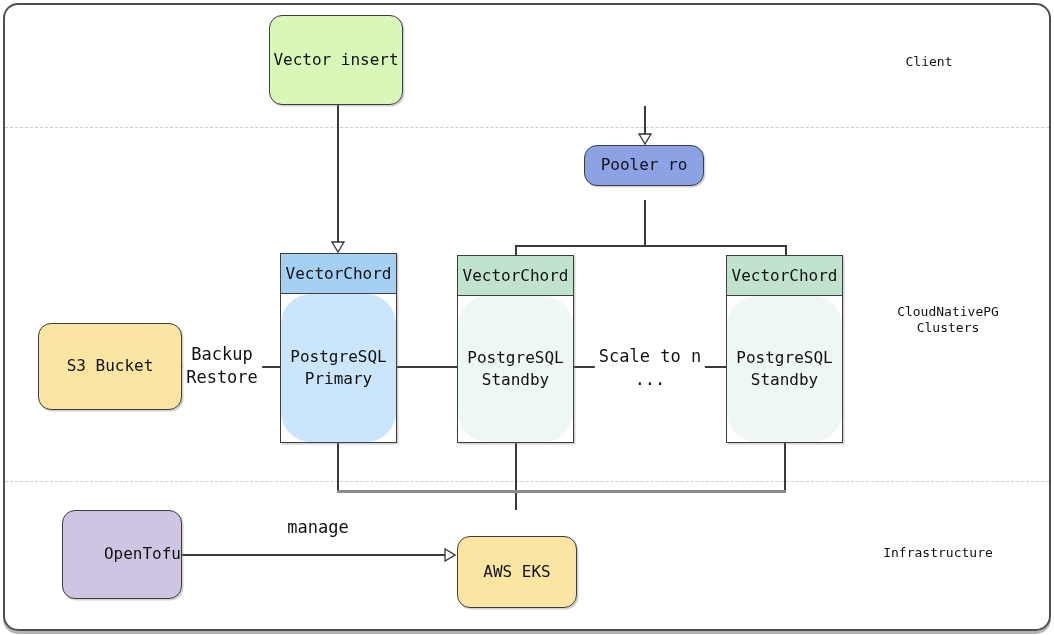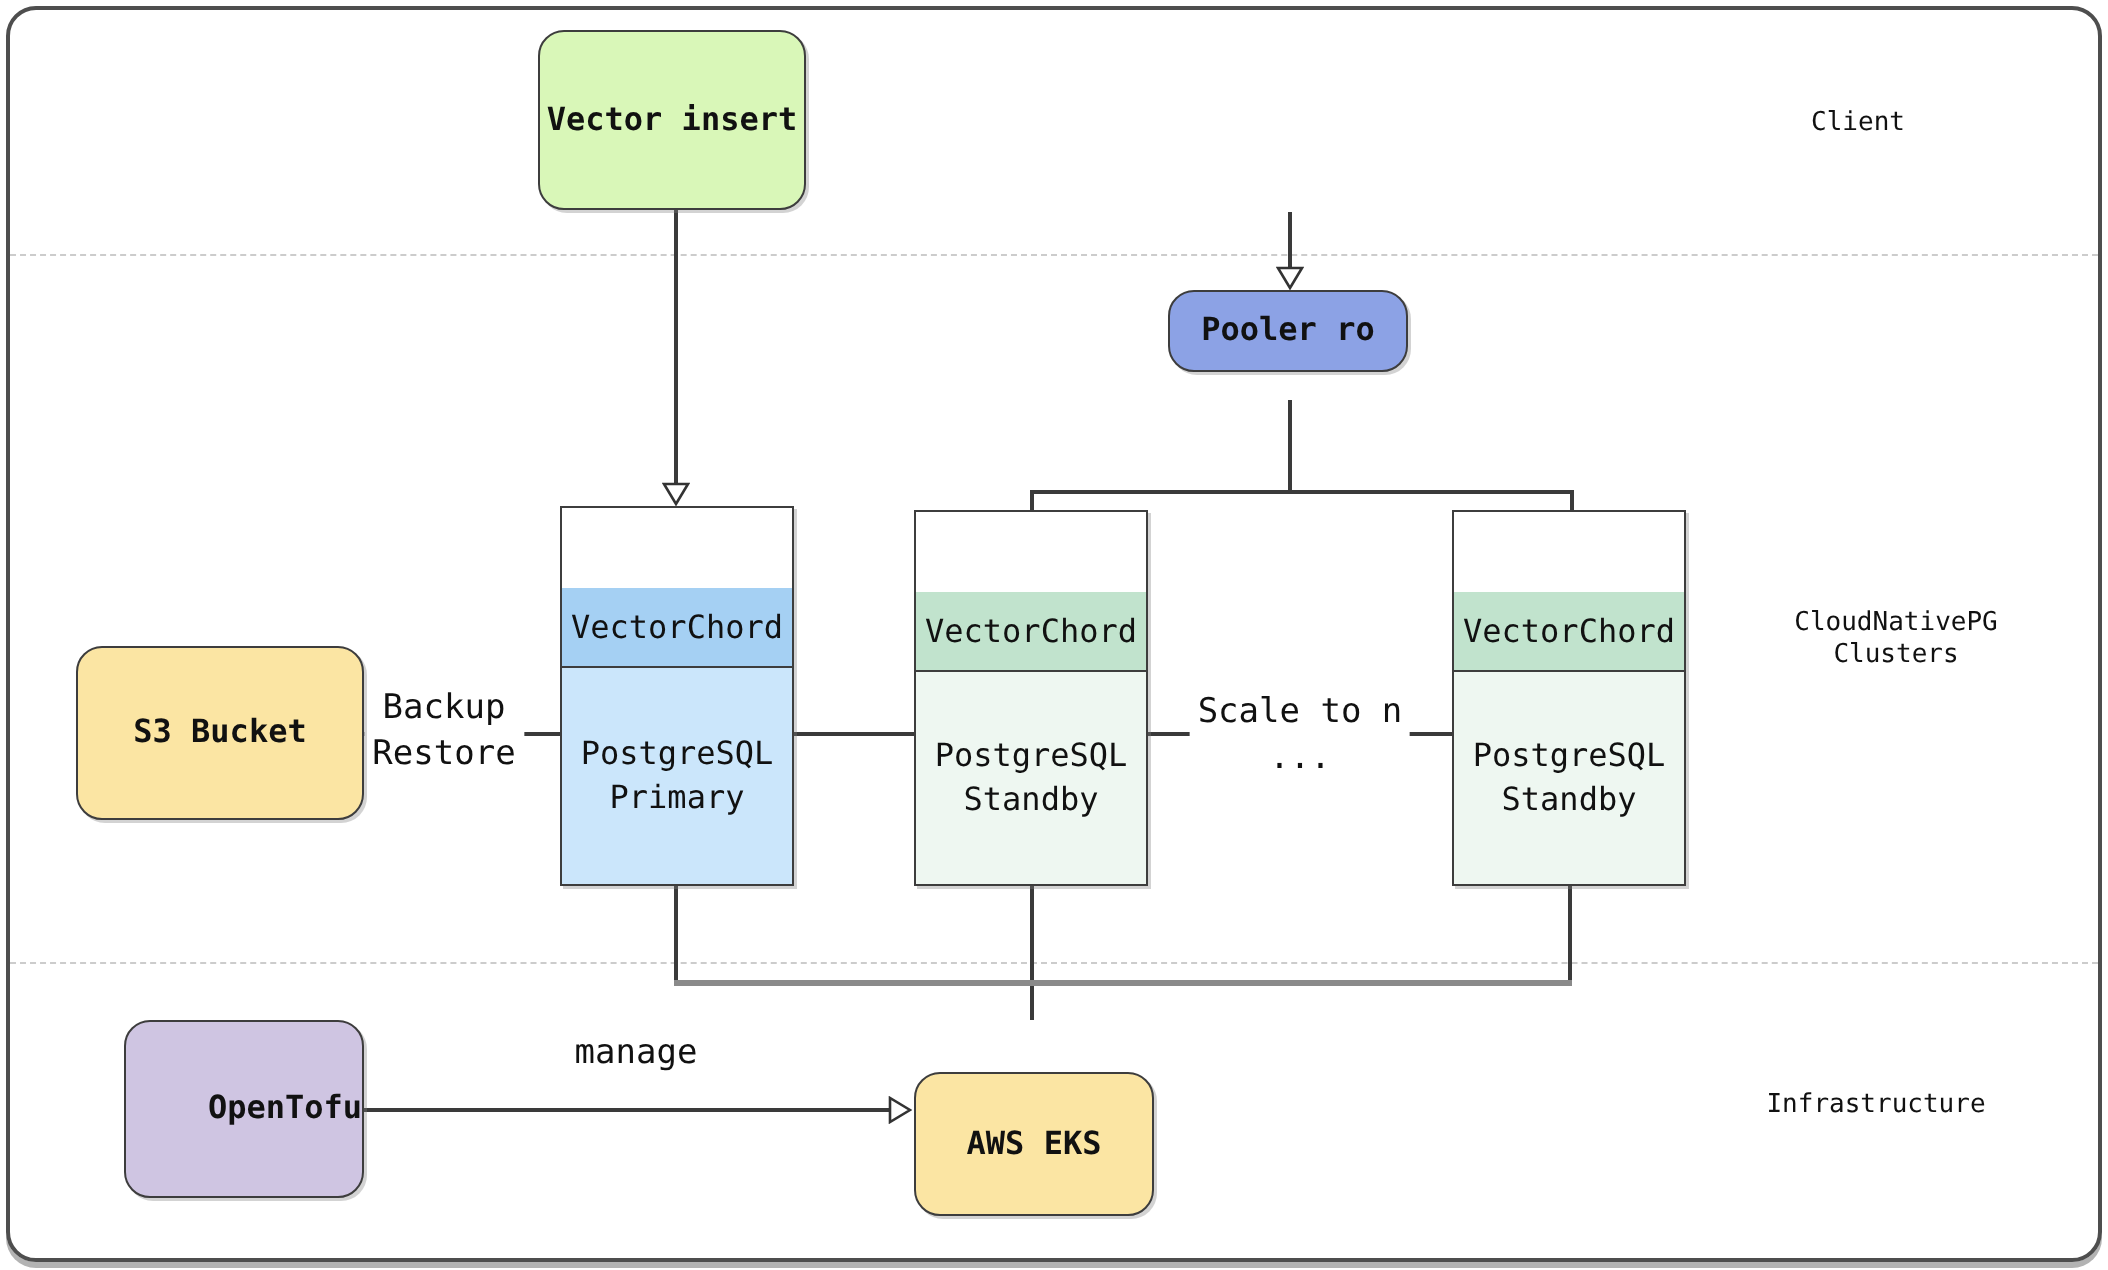--- a/index.html
+++ b/index.html
@@ -15,35 +15,35 @@
   }
   .divider{
     position:absolute;left:5px;width:1044px;height:0;
     border-top:1px dashed var(--divider,#cccccc);
   }
   .node{
     position:absolute;display:flex;align-items:center;justify-content:center;
     border:1.6px solid #3d3d3d;font-size:16px;text-align:center;line-height:1.3;
     box-shadow:1.5px 1.5px 0 rgba(130,130,130,0.35);box-sizing:border-box;
   }
-  .rounded{border-radius:13px;font-weight:bold;}
+  .rounded{border-radius:13px;}
   .green{background:var(--green,#d9f7b8);}
   .pooler{background:var(--pooler,#8ca2e5);}
   .yellow{background:var(--yellow,#fbe5a3);}
   .purple{background:var(--purple,#cfc5e2);justify-content:flex-end;}
   .dbnode{
     position:absolute;display:flex;flex-direction:column;
     border:1.6px solid #3d3d3d;font-size:16px;text-align:center;
     box-shadow:1.5px 1.5px 0 rgba(130,130,130,0.35);box-sizing:border-box;
   }
   .dbheader{
     height:39px;display:flex;align-items:center;justify-content:center;
-    border-bottom:1.6px solid #3d3d3d;flex:0 0 auto;margin-top:40px;
+    border-bottom:1.6px solid #3d3d3d;flex:0 0 auto;
   }
-  .dbbody{flex:1;display:flex;flex-direction:column;align-items:center;justify-content:center;line-height:1.35;}
+  .dbbody{flex:1;display:flex;flex-direction:column;align-items:center;justify-content:center;line-height:1.35;border-radius:30px;}
   .blue .dbheader{background:var(--blue_header,#a5d0f3);}
   .blue .dbbody{background:var(--blue_body,#cbe6fb);}
   .greendb .dbheader{background:var(--green_header,#c1e3cd);}
   .greendb .dbbody{background:var(--green_body,#eef7f1);}
   .hline{position:absolute;height:1.5px;background:var(--line,#3a3a3a);}
   .vline{position:absolute;width:1.5px;background:var(--line,#3a3a3a);}
   .thick{background:var(--thick_line,#8a8a8a);height:2.5px;}
   .edge-label{
     position:absolute;transform:translate(-50%,-50%);background:#ffffff;
     font-size:17px;text-align:center;line-height:1.35;padding:0 4px;white-space:pre;

